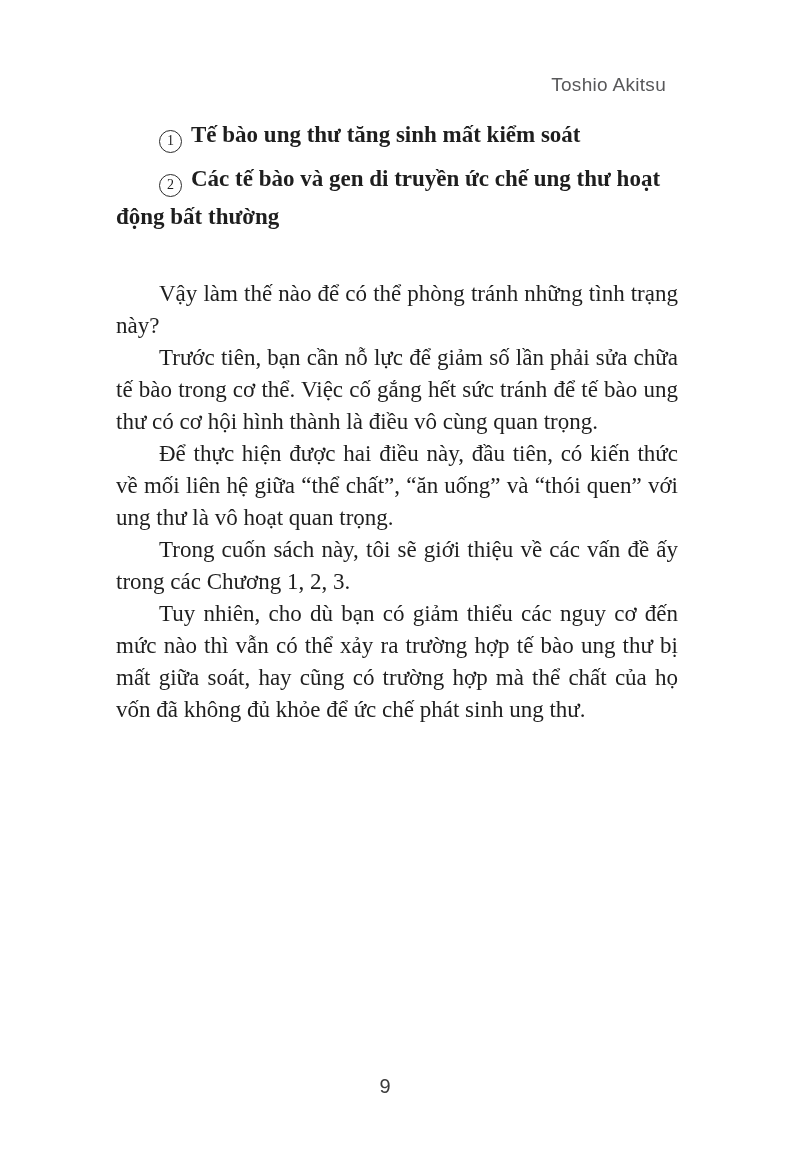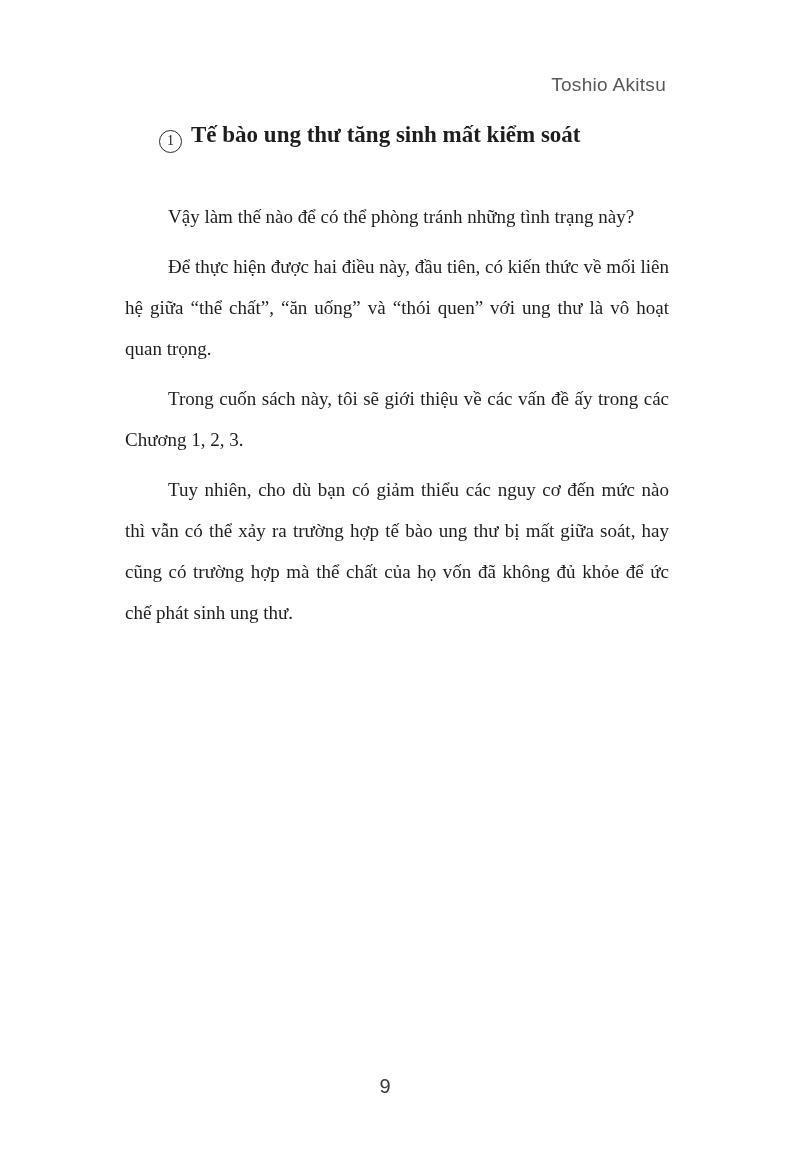--- a/index.html
+++ b/index.html
@@ -53,23 +53,23 @@
     font-weight: normal;
     line-height: 1;
     text-indent: 0;
     vertical-align: -3px;
     margin-right: 9px;
   }
   .paragraphs {
     margin-top: 42px;
   }
   .paragraphs p {
-    margin: 9px;
-    font-size: 19px;
-    line-height: 41px;
+    margin: 0;
+    font-size: 23px;
+    line-height: 32px;
     text-align: justify;
     text-indent: 43px;
   }
   .page-number {
     position: absolute;
     top: 1075px;
     left: 104px;
     width: 562px;
     text-align: center;
     font-family: "Liberation Sans", "DejaVu Sans", sans-serif;
@@ -81,23 +81,27 @@
 <body>
 
 <div class="running-header">Toshio Akitsu</div>
 
 <div class="content">
 
   <p class="heading">
     <span class="circle-num">1</span><span>Tế bào ung thư tăng sinh mất kiểm soát</span>
   </p>
 
+  <p class="heading">
+    <span class="circle-num">2</span><span>Các tế bào và gen di truyền ức chế ung thư hoạt động bất thường</span>
+  </p>
 
   <div class="paragraphs">
     <p>Vậy làm thế nào để có thể phòng tránh những tình trạng này?</p>
+    <p>Trước tiên, bạn cần nỗ lực để giảm số lần phải sửa chữa tế bào trong cơ thể. Việc cố gắng hết sức tránh để tế bào ung thư có cơ hội hình thành là điều vô cùng quan trọng.</p>
     <p>Để thực hiện được hai điều này, đầu tiên, có kiến thức về mối liên hệ giữa “thể chất”, “ăn uống” và “thói quen” với ung thư là vô hoạt quan trọng.</p>
     <p>Trong cuốn sách này, tôi sẽ giới thiệu về các vấn đề ấy trong các Chương 1, 2, 3.</p>
     <p>Tuy nhiên, cho dù bạn có giảm thiểu các nguy cơ đến mức nào thì vẫn có thể xảy ra trường hợp tế bào ung thư bị mất giữa soát, hay cũng có trường hợp mà thể chất của họ vốn đã không đủ khỏe để ức chế phát sinh ung thư.</p>
   </div>
 
 </div>
 
 <div class="page-number">9</div>
 
 </body></html>

